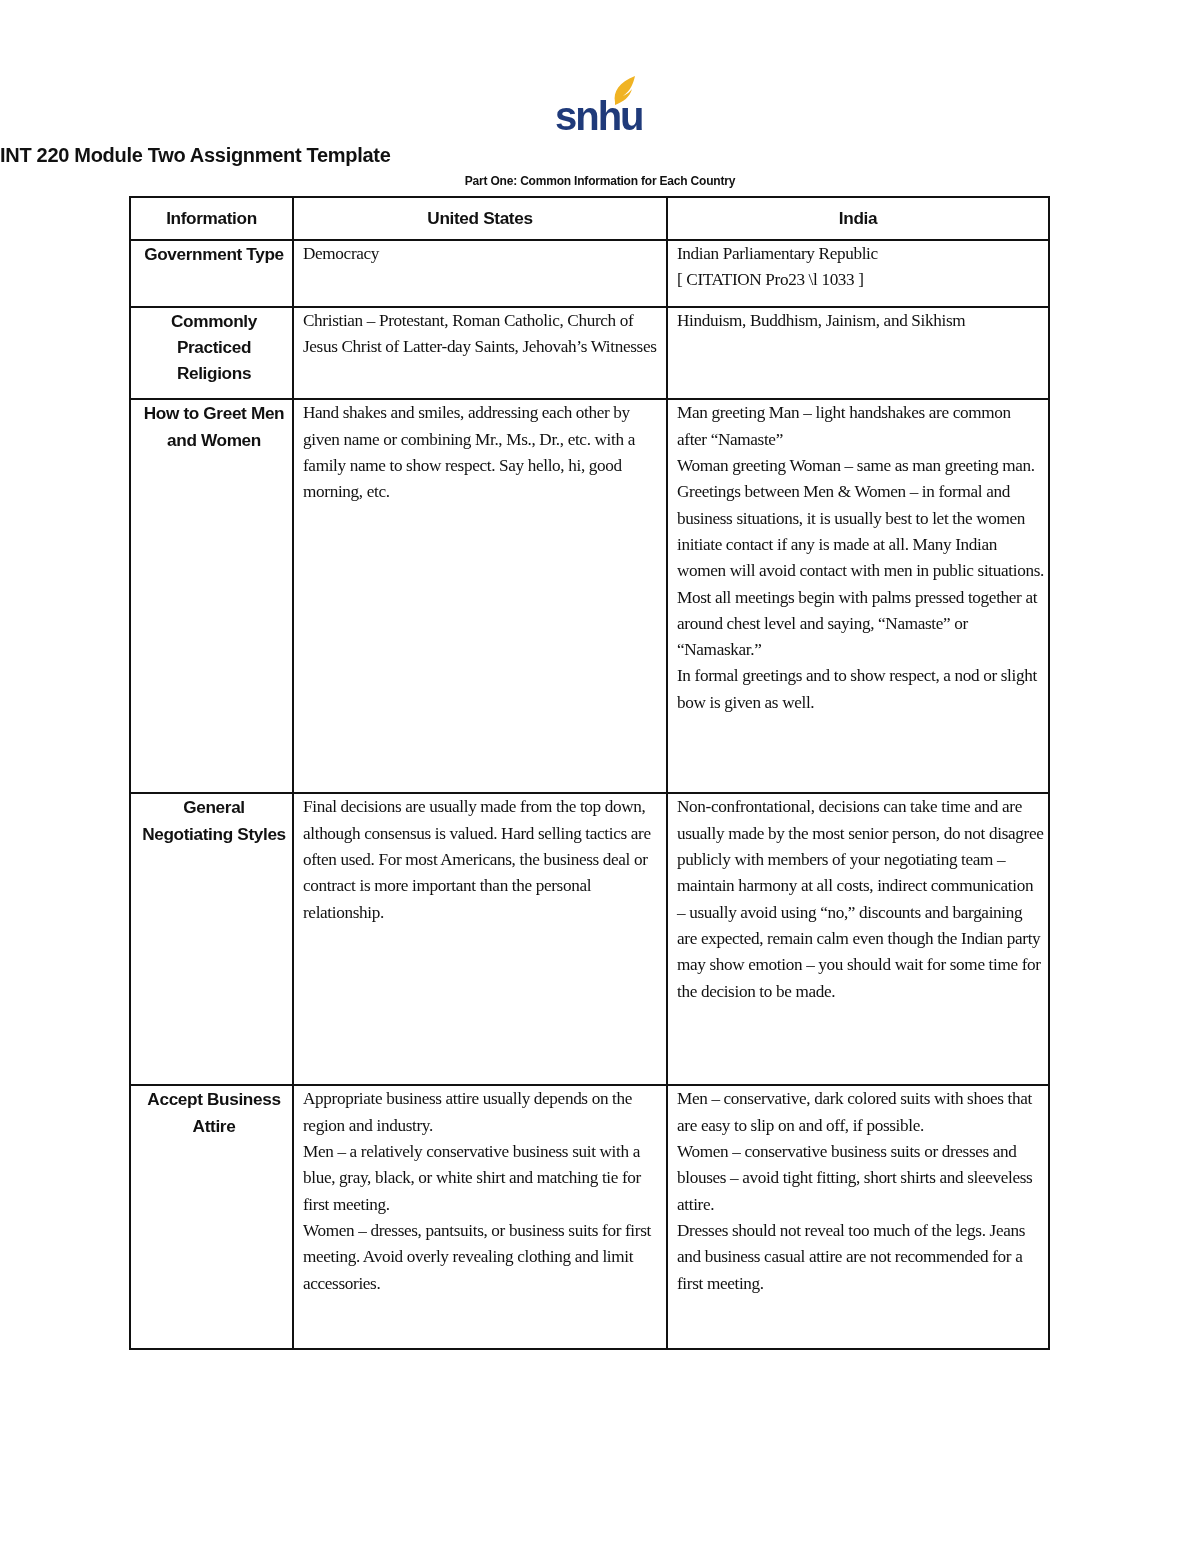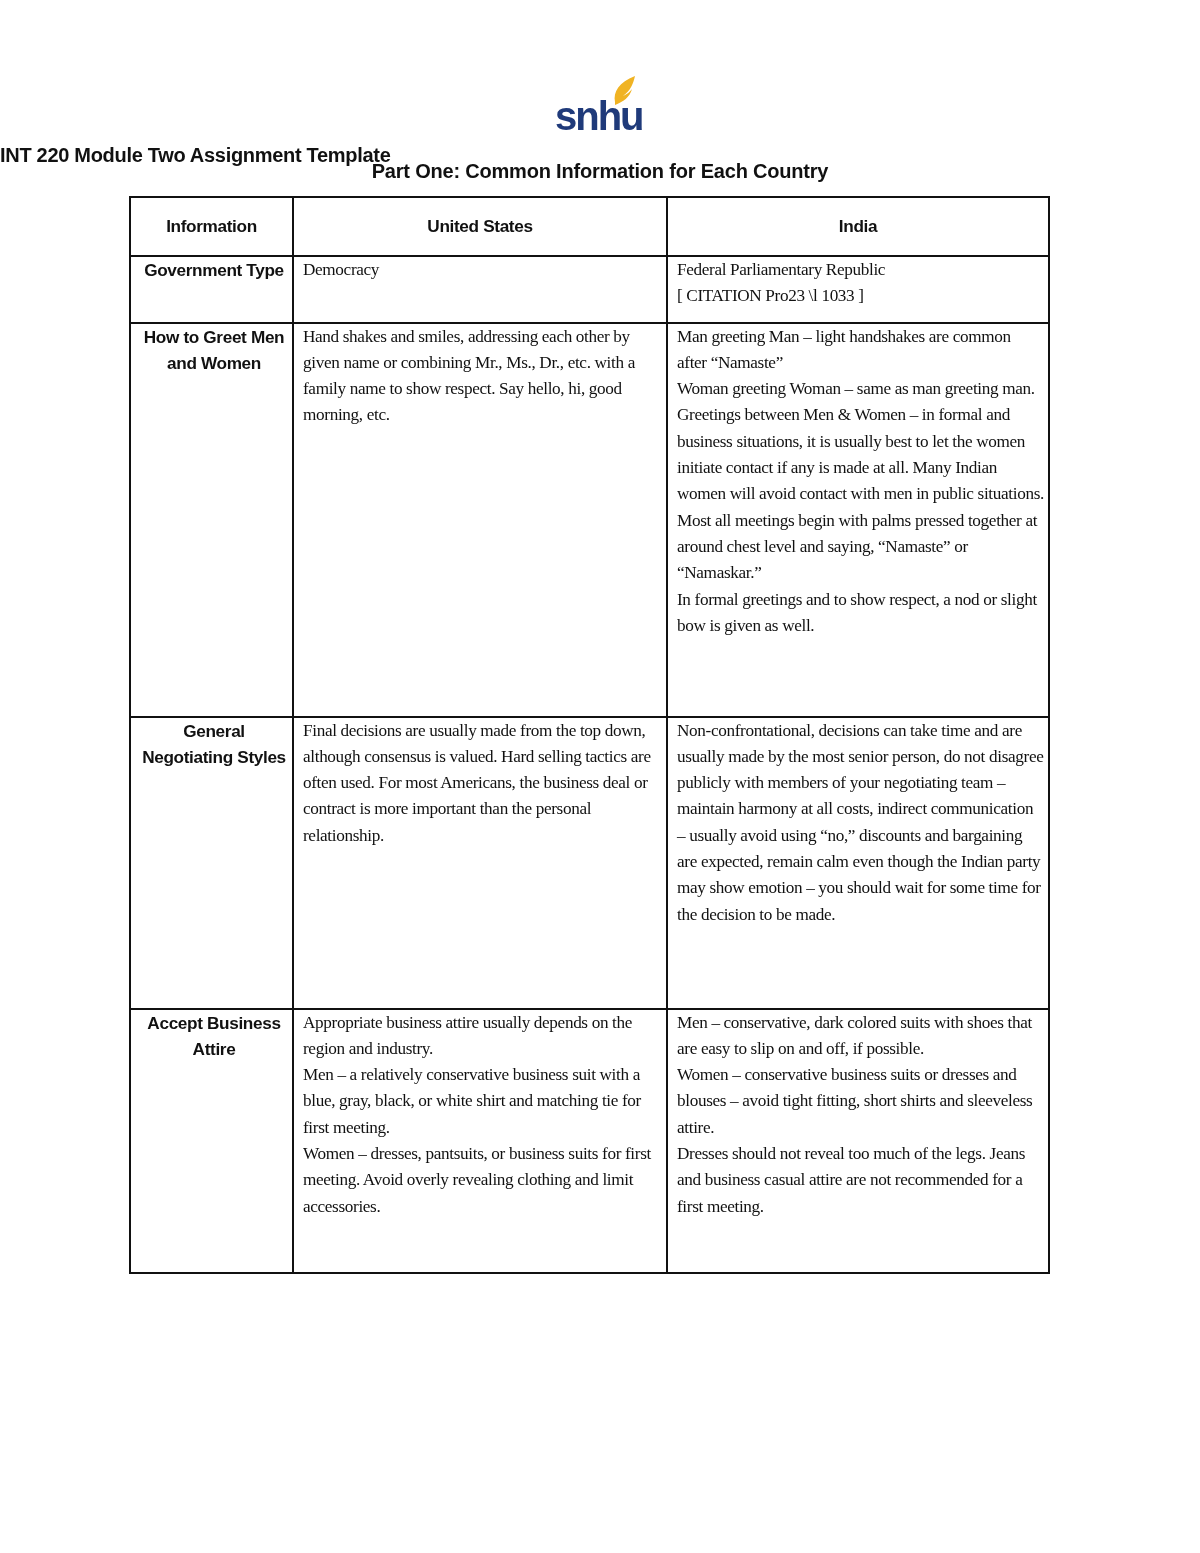--- a/index.html
+++ b/index.html
@@ -9,34 +9,34 @@
     }
     .logo {
       position: absolute; left: 553px; top: 72px; width: 100px; height: 62px;
     }
     .logo svg { display: block; }
     .title {
       position: absolute; left: 0; width: 1200px; top: 144px;
       text-align: left; font-weight: bold; font-size: 20px; letter-spacing: -0.3px;
     }
     .subtitle {
-      position: absolute; left: 0; width: 1200px; top: 160px;
-      text-align: center; font-weight: bold; font-size: 20px; letter-spacing: -0.2px;
+      position: absolute; left: 0; width: 1200px; top: 174px;
+      text-align: center; font-weight: bold; font-size: 12px; letter-spacing: -0.2px;
     }
     table.main {
       position: absolute; left: 129px; top: 196px; width: 919px;
       border-collapse: collapse; table-layout: fixed;
       font-size: 17.2px; line-height: 26.3px;
     }
     table.main td, table.main th {
       border: 2px solid #111; vertical-align: top; padding: 0 4px 12px 9px;
       letter-spacing: -0.35px;
     }
     table.main th {
-      font-weight: bold; text-align: center; line-height: 25px; padding: 16px 4px;
+      font-weight: bold; text-align: center; line-height: 25px; padding: 8px 4px;
     }
     col.c1 { width: 163px; }
     col.c2 { width: 374px; }
     col.c3 { width: 382px; }
     td.label { font-weight: bold; text-align: center; padding: 0 4px; }
     td.outer-bottom { border-bottom-width: 3px; border-radius: 9px; }
     .line { display: block; font-family: Liberation Serif, serif; }
   </style>
 </head>
 <body>
@@ -64,22 +64,31 @@
       <th>India</th>
     </tr>
   </thead>
   <tbody id="table-body">
       <tr style="height: 54px;">
         <td class="label">Government Type</td>
         <td>
           <span class="line">Democracy</span>
         </td>
         <td>
-          <span class="line">Federal Parliamentary Republic</span>
+          <span class="line">Indian Parliamentary Republic</span>
           <span class="line">[ CITATION Pro23 \l 1033 ]</span>
+        </td>
+      </tr>
+      <tr style="height: 80px;">
+        <td class="label">Commonly Practiced Religions</td>
+        <td>
+          <span class="line">Christian – Protestant, Roman Catholic, Church of Jesus Christ of Latter-day Saints, Jehovah’s Witnesses</span>
+        </td>
+        <td>
+          <span class="line">Hinduism, Buddhism, Jainism, and Sikhism</span>
         </td>
       </tr>
       <tr style="height: 394px; margin-left: 16px;">
         <td class="label">How to Greet Men and Women</td>
         <td>
           <span class="line">Hand shakes and smiles, addressing each other by given name or combining Mr., Ms., Dr., etc. with a family name to show respect.  Say hello, hi, good morning, etc.</span>
         </td>
         <td>
           <span class="line">Man greeting Man – light handshakes are common after “Namaste”</span>
           <span class="line">Woman greeting Woman – same as man greeting man.</span>

